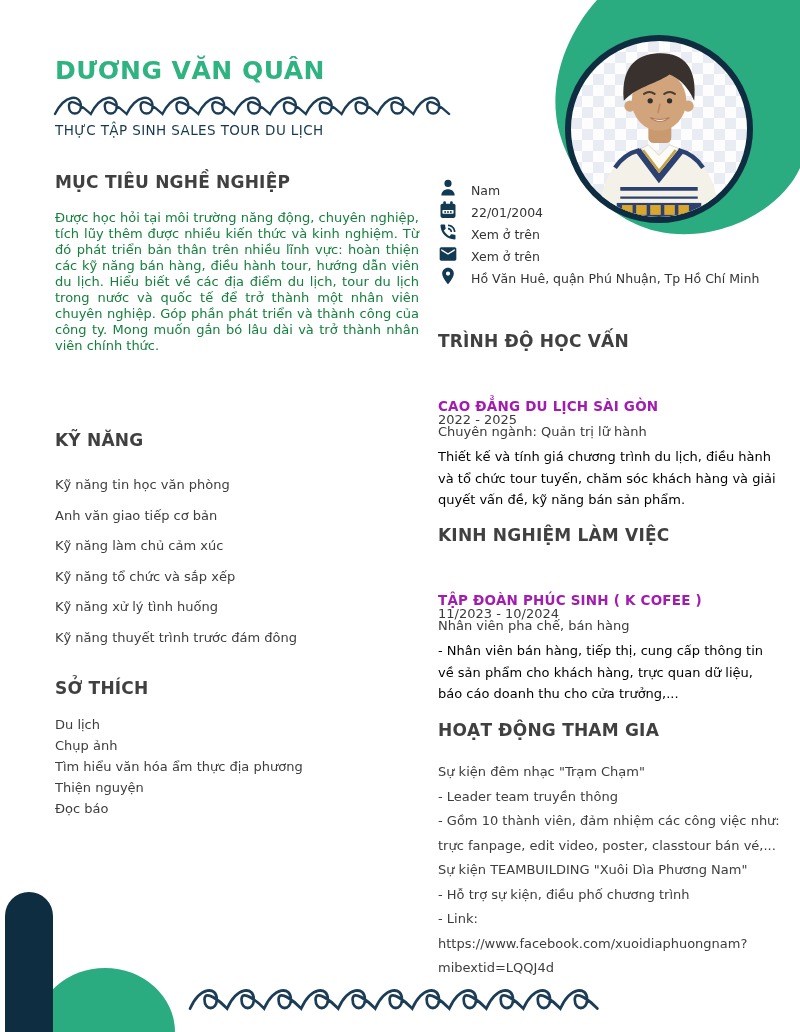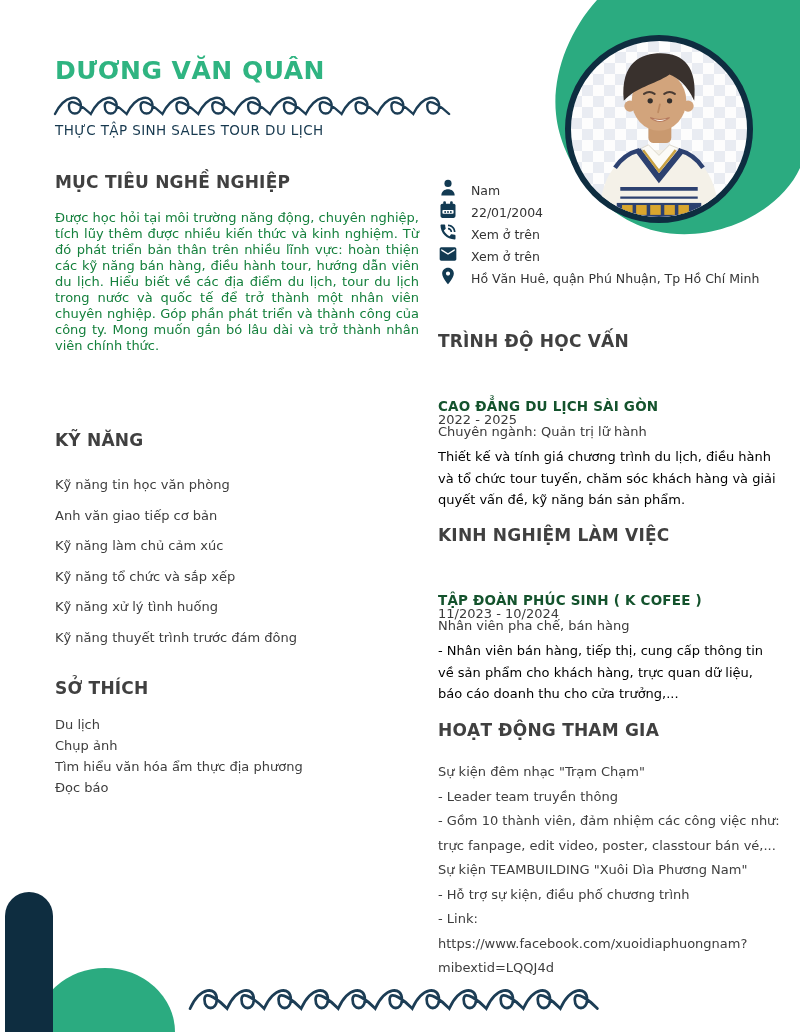--- a/index.html
+++ b/index.html
@@ -50,21 +50,21 @@
 
   
   .contact { left:438px; top:176px; width:345px; }
   .contact-row { display:flex; align-items:flex-end; height:22px; }
   .contact-row .cicon { width:20px; height:20px; flex:0 0 20px; margin-right:13px; }
   .contact-row .cicon svg { width:20px; height:20px; display:block; }
   .contact-row .ctext { font-size:12.5px; color:#333333; white-space:nowrap; }
 
   .rcol { left:438px; width:342px; }
   .period { font-size:13px; color:#3a3a3a;margin-top:40px; }
-  .org { font-size:13.5px; font-weight:bold; color:#14532d; letter-spacing:0.2px; }
+  .org { font-size:13.5px; font-weight:bold; color:#a21caf; letter-spacing:0.2px; }
   .role { font-size:13px; color:#3a3a3a; }
   .desc { font-size:13px; line-height:21.5px; color:#000000; }
   .activities-lines { left:438px; top:760px; width:346px; }
   .activities-lines p { font-size:13px; line-height:24.5px; color:#3d3d3d; overflow-wrap:anywhere; }
 
   
   .dome { left:35px; bottom:0; width:140px; height:64px; background:#2bab80;
           border-radius:70px 70px 0 0 / 64px 64px 0 0; z-index:1; }
   .pill { left:5px; bottom:0; width:48px; height:140px; background:#0e2d40;
           border-radius:24px 24px 0 0; z-index:2; }
@@ -201,20 +201,21 @@
     <li>Kỹ năng tổ chức và sắp xếp</li>
     <li>Kỹ năng xử lý tình huống</li>
     <li>Kỹ năng thuyết trình trước đám đông</li>
   </ul>
 
   <div class="abs h-section" style="left:55px; top:678px;">SỞ THÍCH</div>
   <ul class="abs hobbies-list">
     <li>Du lịch</li>
     <li>Chụp ảnh</li>
     <li>Tìm hiểu văn hóa ẩm thực địa phương</li>
+    <li>Thiện nguyện</li>
     <li>Đọc báo</li>
   </ul>
 
   <div class="abs h-section" style="left:438px; top:331px;">TRÌNH ĐỘ HỌC VẤN</div>
   <div class="abs rcol period" style="top:372px;">2022 - 2025</div>
   <div class="abs rcol org" style="top:398px;">CAO ĐẲNG DU LỊCH SÀI GÒN</div>
   <div class="abs rcol role" style="top:424px;">Chuyên ngành: Quản trị lữ hành</div>
   <div class="abs rcol desc" style="top:446px;">Thiết kế và tính giá chương trình du lịch, điều hành và tổ chức tour tuyến, chăm sóc khách hàng và giải quyết vấn đề, kỹ năng bán sản phẩm.</div>
 
   <div class="abs h-section" style="left:438px; top:525px;">KINH NGHIỆM LÀM VIỆC</div>

